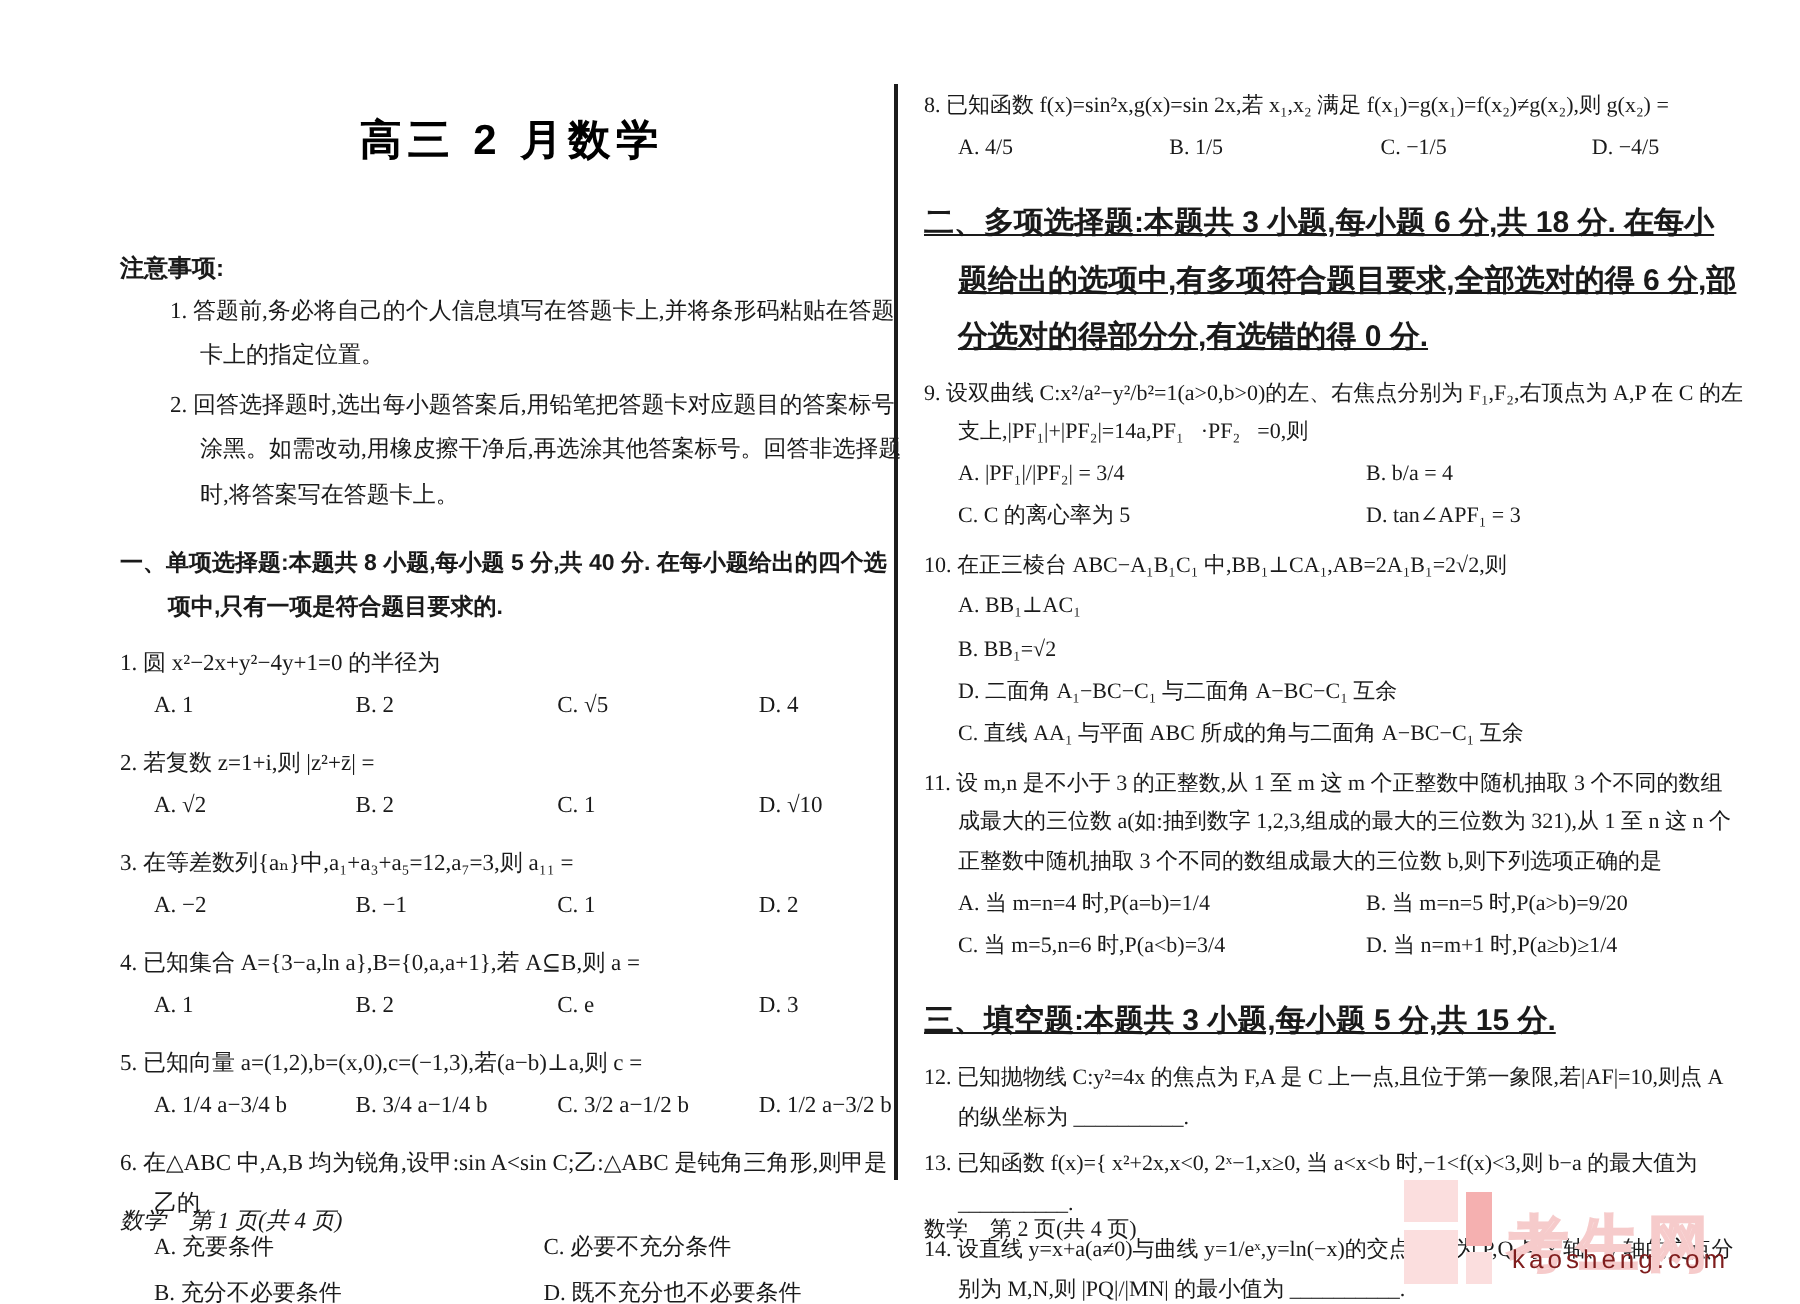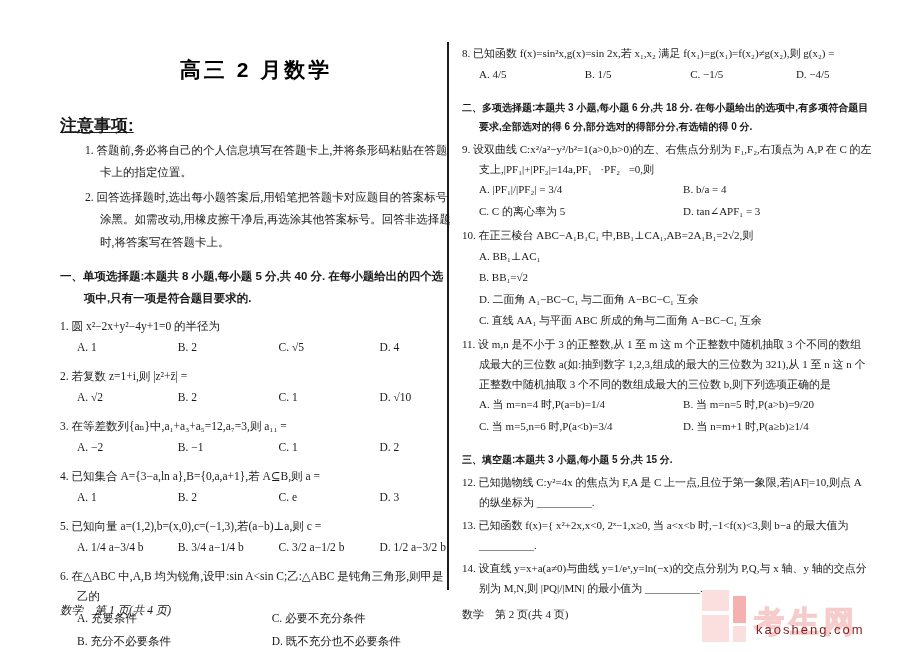--- a/index.html
+++ b/index.html
@@ -11,30 +11,30 @@
   }
   .col-left  { position:absolute; left:60px;  top:0;    width:392px; font-size:11.5px; }
   .col-right { position:absolute; left:462px; top:40px; width:410px; font-size:11px;   }
   .divider   { position:absolute; left:447px; top:42px; width:2px; height:548px; background:#1c1c1c; }
 
   .title {
     text-align:center; margin-top:56px; font-size:21px; font-weight:bold;
     letter-spacing:3px; font-family:"Liberation Sans","DejaVu Sans",sans-serif;
     color:#000000;
   }
-  .notice-title { margin-top:30px; font-weight:bold; font-size:17px;
-    font-family:"Liberation Sans","DejaVu Sans",sans-serif;text-decoration:underline; }
+  .notice-title { margin-top:42px; font-weight:bold; font-size:12px;
+    font-family:"Liberation Sans","DejaVu Sans",sans-serif; }
   .notice-item { padding-left:40px; text-indent:-15px; line-height:1.95; margin-top:2px; }
 
   .sec-h {
     margin-top:13px; font-weight:bold; line-height:1.9;
     font-family:"Liberation Sans","DejaVu Sans",sans-serif;
     padding-left:24px; text-indent:-24px; font-size:11.5px;
   }
-  .col-right .sec-h { font-size:10px; padding-left:17px; text-indent:-17px; }
+  .col-right .sec-h { font-size:15px; padding-left:17px; text-indent:-17px;text-decoration:underline; }
 
   .question { margin-top:6px; }
   .col-right .question { margin-top:4px; }
   .stem { line-height:1.78; padding-left:17px; text-indent:-17px; }
   .opts { display:grid; padding-left:17px; line-height:2.05; }
   .col-right .opts { line-height:1.95; }
   .opts.c4 { grid-template-columns:1.18fr 1.18fr 1.18fr .85fr; }
   .opts.c2 { grid-template-columns:1.08fr 1fr; }
   .opts.c1 { grid-template-columns:1fr; }
   .opt { white-space:nowrap; overflow:visible; }

